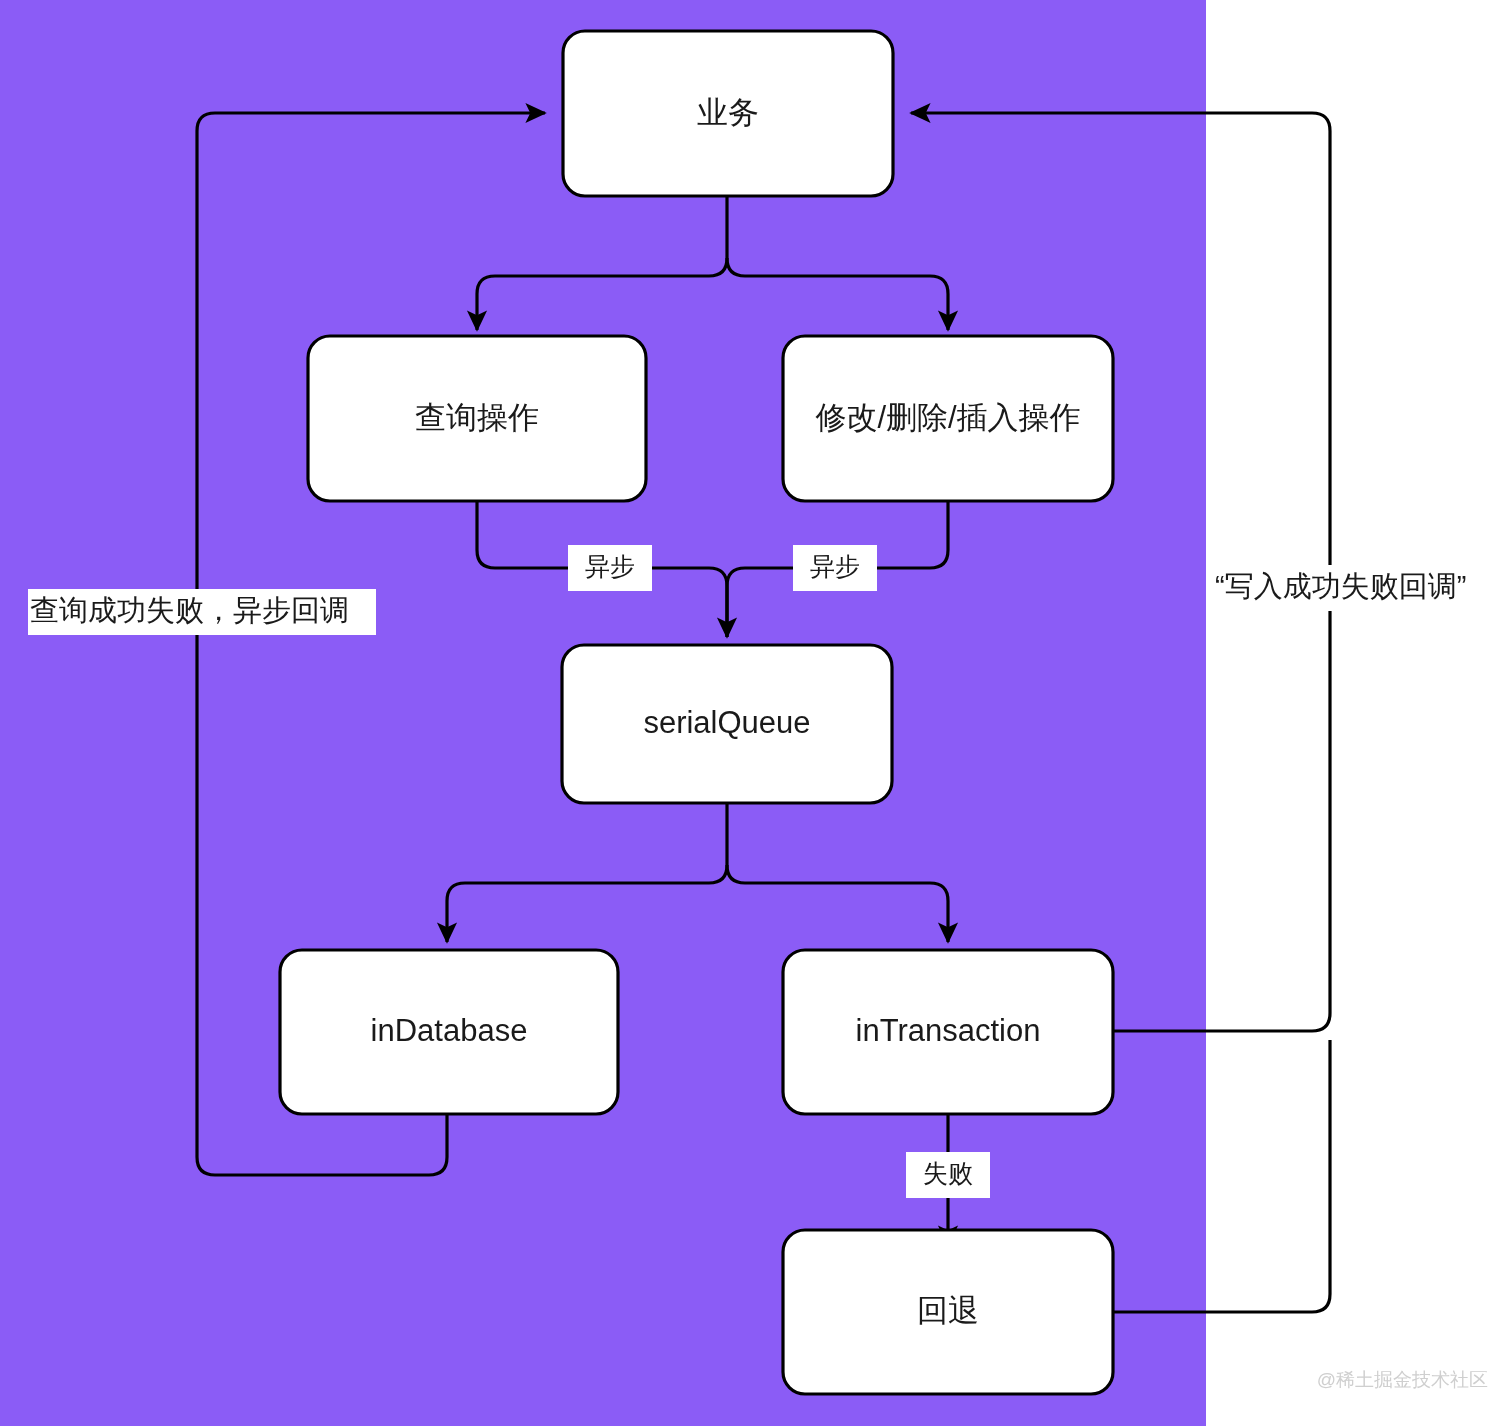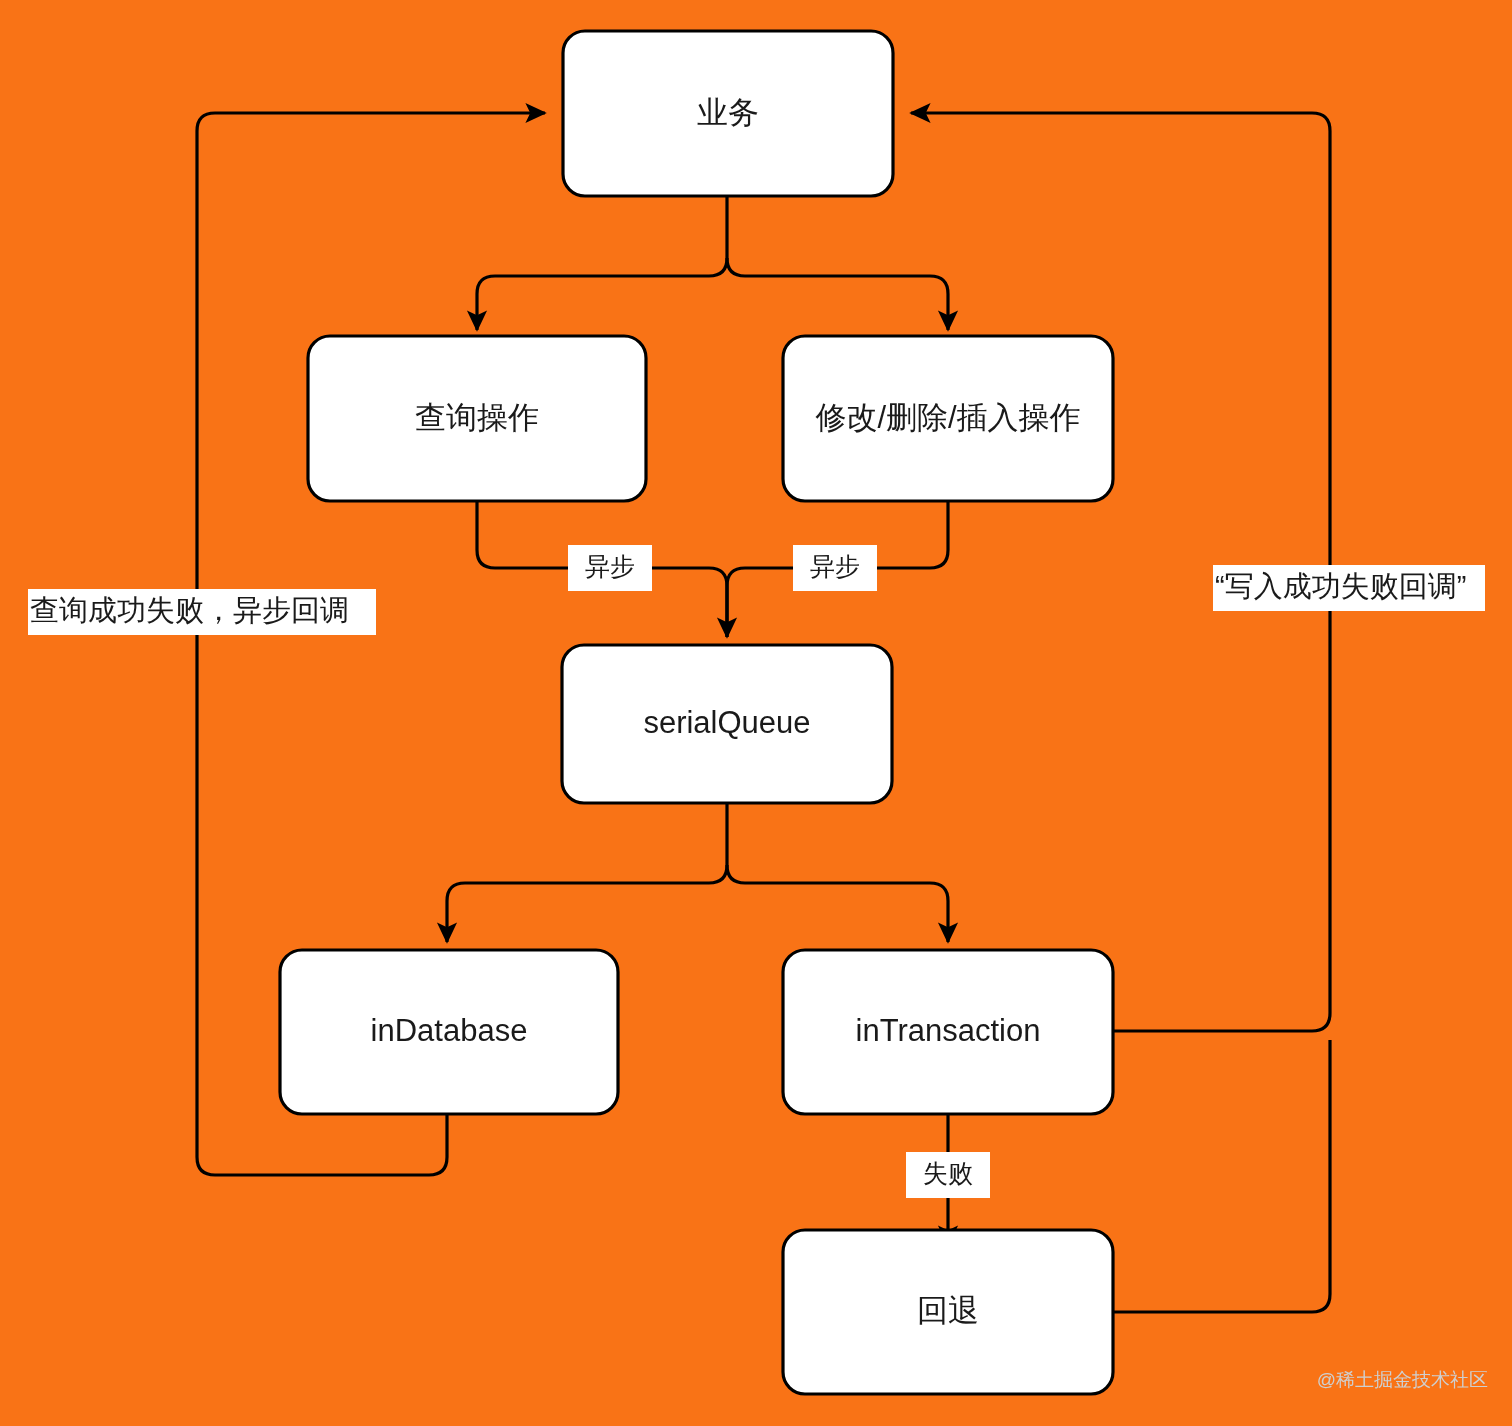--- a/index.html
+++ b/index.html
@@ -8,23 +8,23 @@
     background: #ffffff;
   }
   body {
     width: 1512px;
     height: 1426px;
     font-family: "Liberation Sans", "DejaVu Sans", sans-serif;
     overflow: hidden;
   }
   #canvas {
     position: relative;
-    width: 1512px;
+    width: 1206px;
     height: 1426px;
-    background: #f97316;
+    background: #8b5cf6;
   }
   svg#flow {
     position: absolute;
     top: 0;
     left: 0;
     width: 1512px;
     height: 1426px;
   }
   .node-rect {
     fill: #ffffff;

